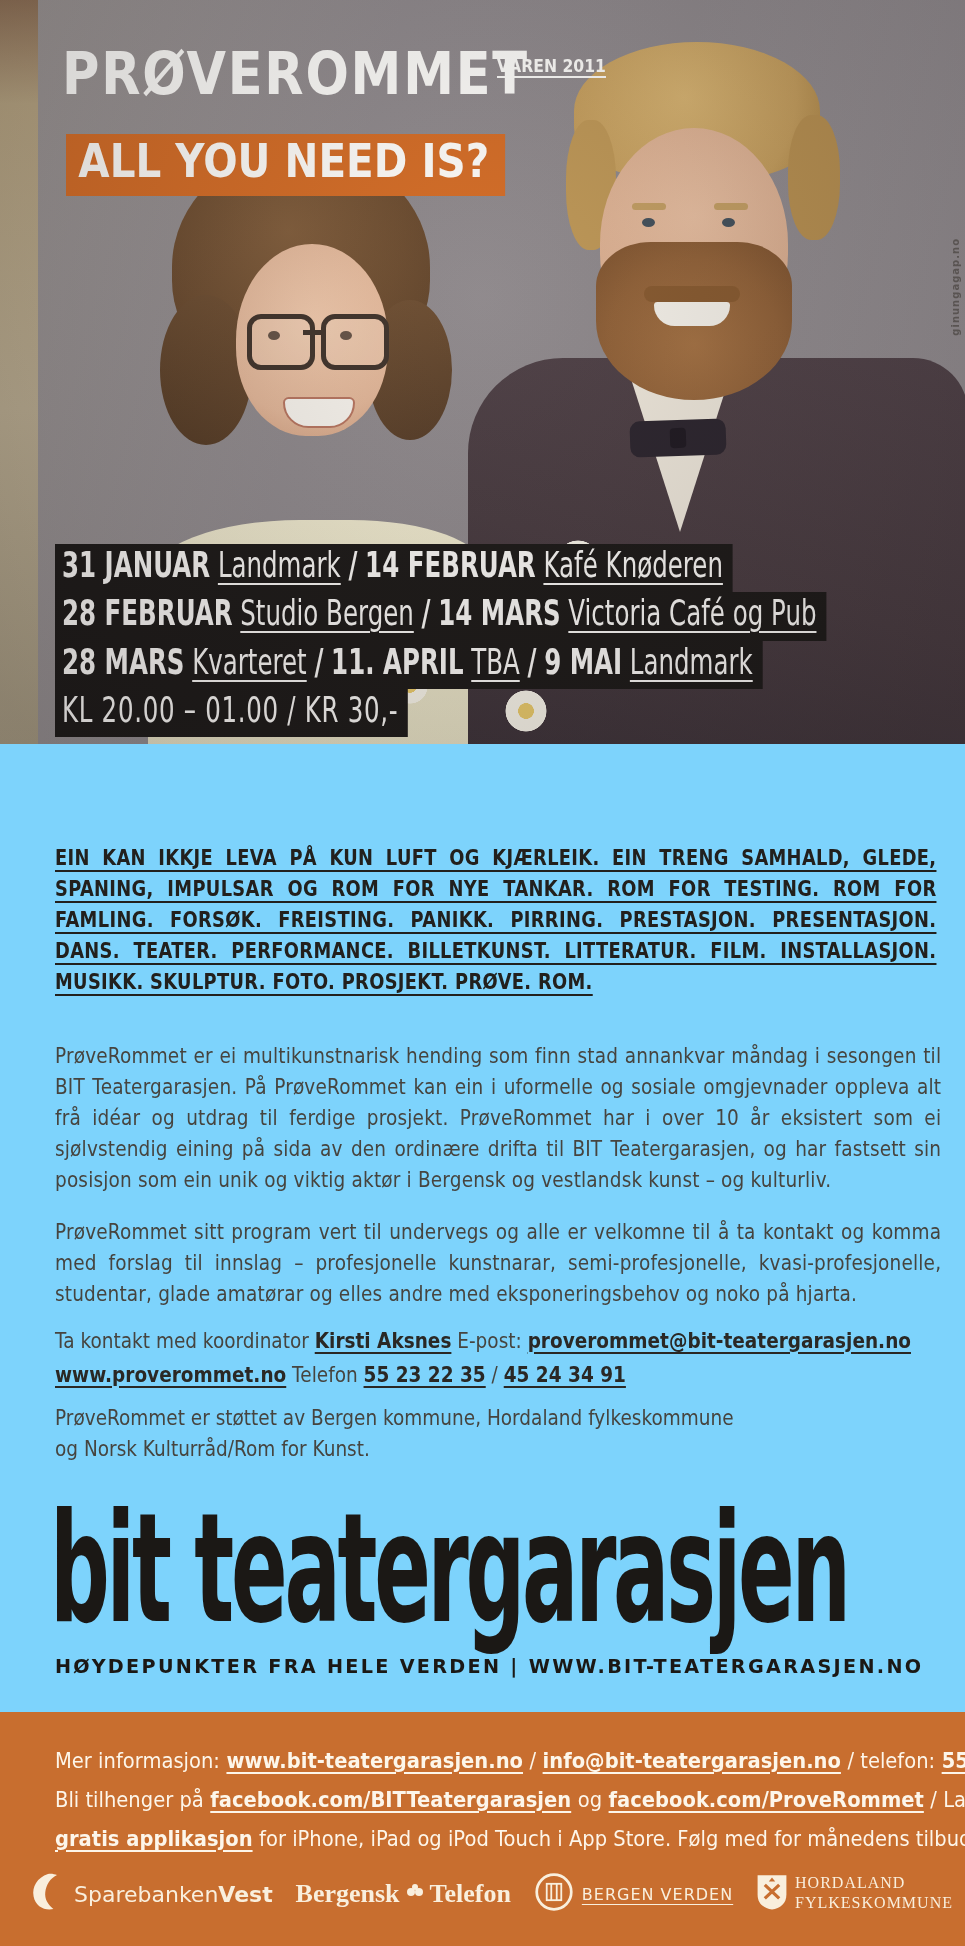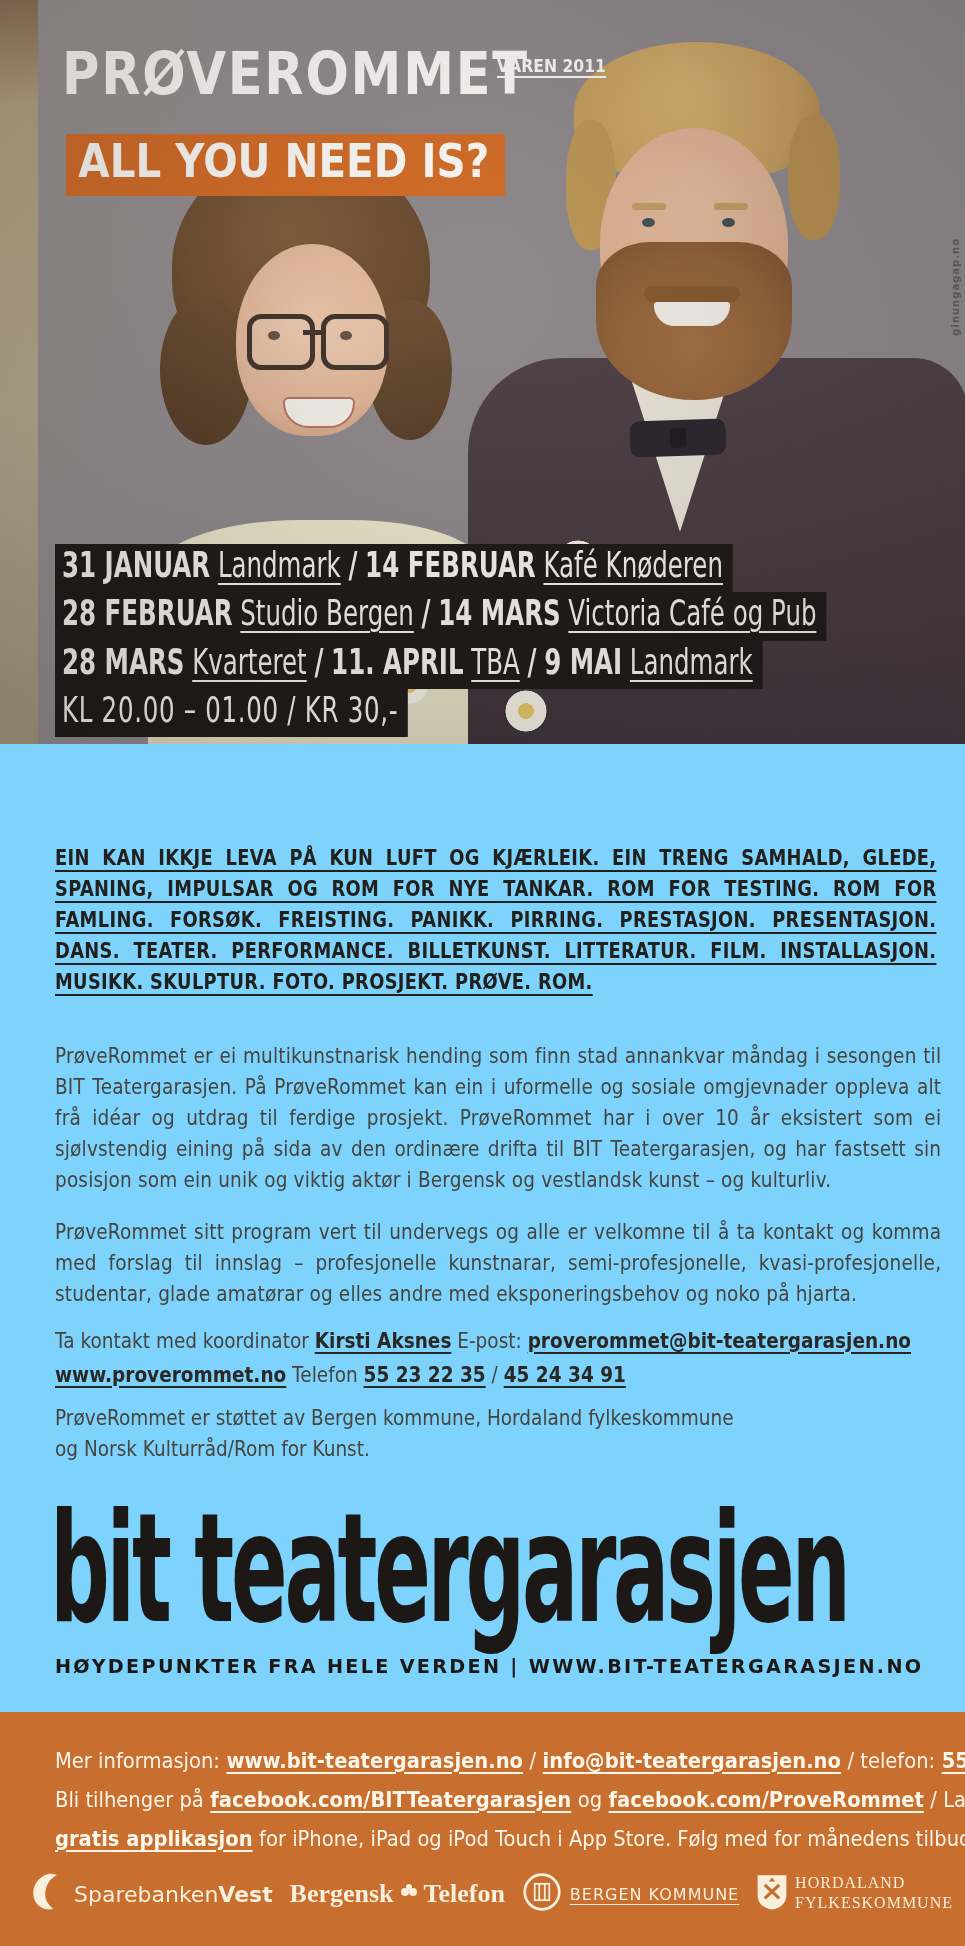--- a/index.html
+++ b/index.html
@@ -259,21 +259,21 @@
 
       <div class="sponsor sp-bk">
         <span>
           <svg width="40" height="40" viewBox="0 0 44 44">
               <circle cx="22" cy="22" r="19" fill="none" stroke="#f9efdd" stroke-width="3"></circle>
               <rect x="14" y="13" width="16" height="18" fill="none" stroke="#f9efdd" stroke-width="2"></rect>
               <line x1="19" y1="13" x2="19" y2="31" stroke="#f9efdd" stroke-width="2"></line>
               <line x1="25" y1="13" x2="25" y2="31" stroke="#f9efdd" stroke-width="2"></line>
             </svg>
         </span>
-        <span class="bk-text">BERGEN KOMMUNE</span>
+        <span class="bk-text">BERGEN VERDEN</span>
       </div>
 
       <div class="sponsor sp-hf">
         <span>
           <svg width="32" height="38" viewBox="0 0 40 46">
               <path d="M2 2 H38 V26 C38 38 30 43 20 45 C10 43 2 38 2 26 Z" fill="#f9efdd"></path>
               <path d="M11 14 L29 31 M29 14 L11 31" stroke="#c86e2f" stroke-width="4"></path>
               <path d="M20 5 l4 5 h-8 z" fill="#c86e2f"></path>
             </svg>
         </span>

